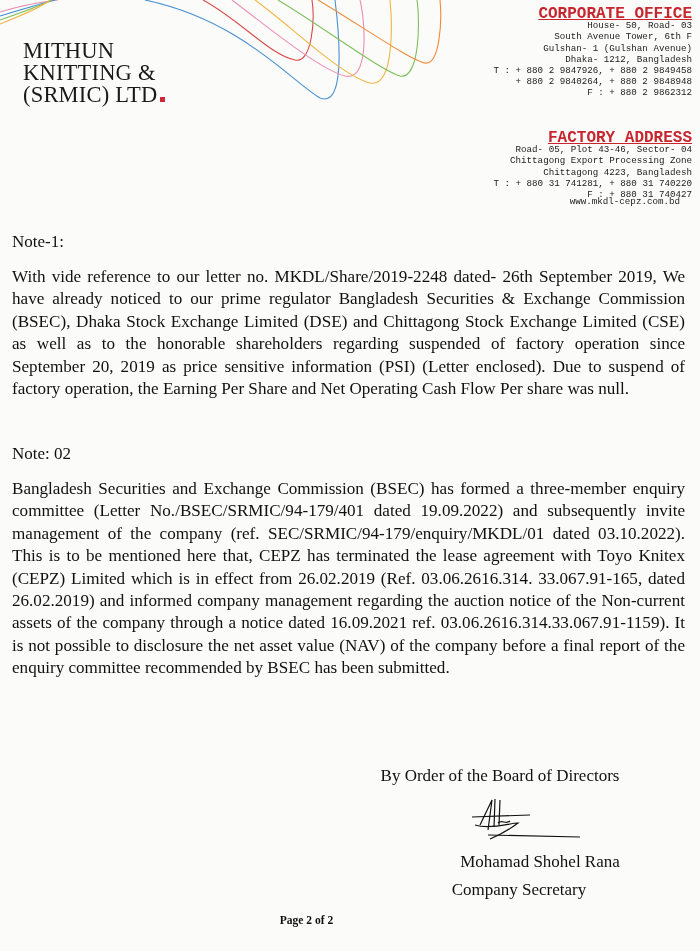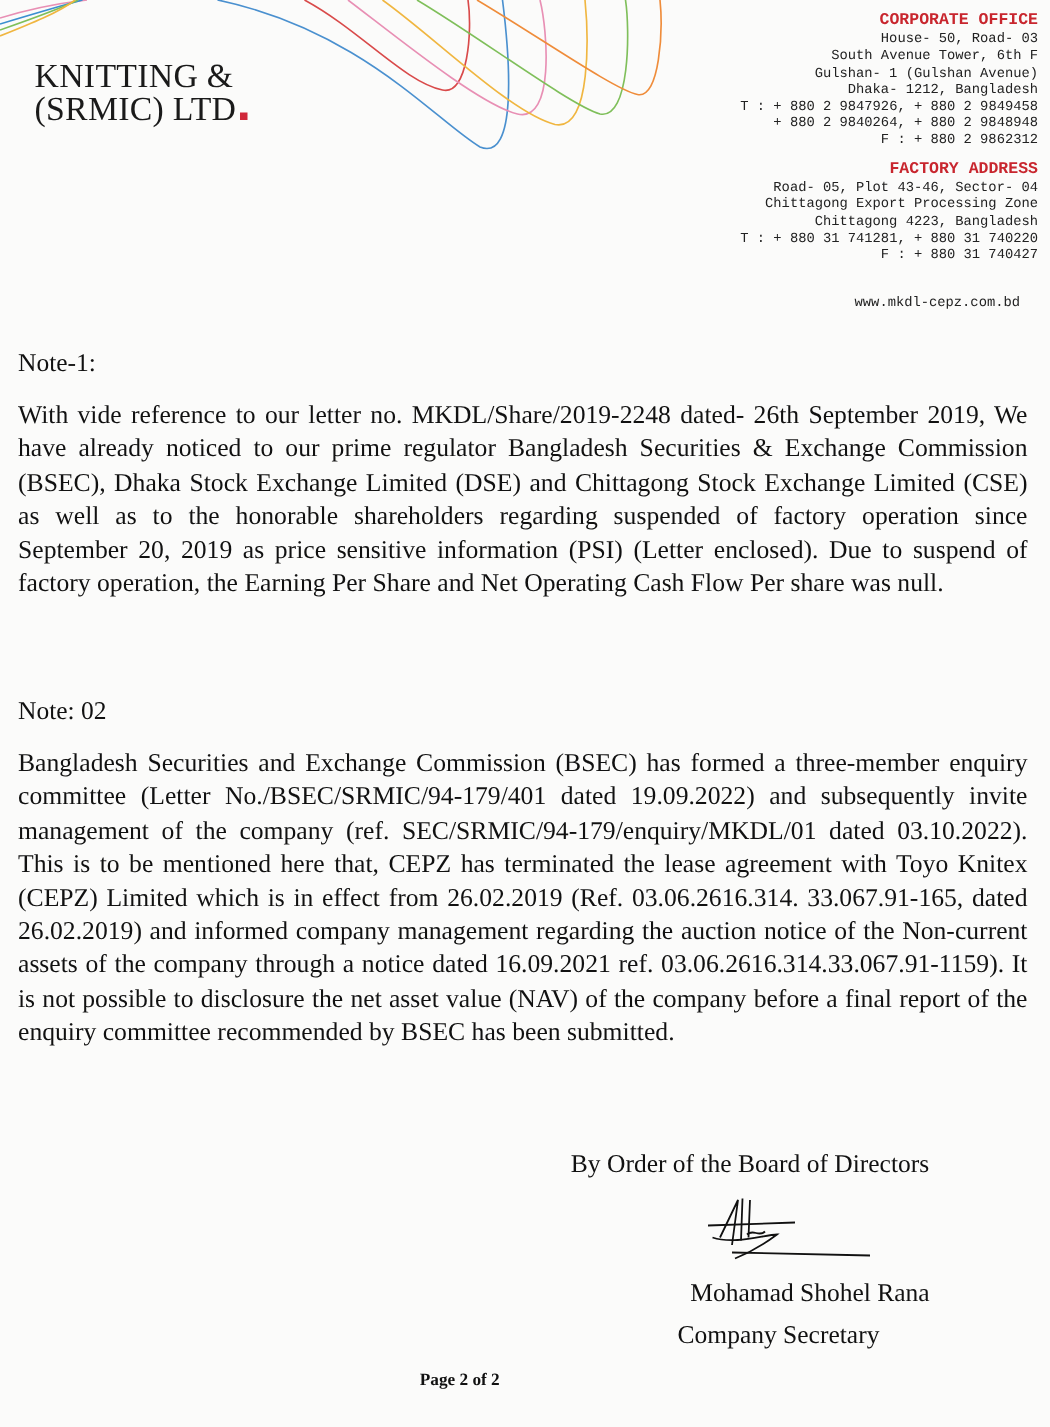--- a/index.html
+++ b/index.html
@@ -1,23 +1,23 @@
 <!DOCTYPE html>
 <html><head>
 <meta charset="utf-8">
 <style>
   html, body { margin:0; padding:0; }
   body { width:700px; height:951px; background:#fbfbfa; position:relative; overflow:hidden; font-family:"Liberation Serif", serif; color:#111; }
   .deco { position:absolute; left:0; top:0; width:700px; height:110px; }
   .logo { position:absolute; left:23px; top:40px; font-family:"Liberation Serif", serif; font-size:22.5px; line-height:22px; color:#1a1a1a; letter-spacing:0.2px; }
   .logo .dot { display:inline-block; width:5px; height:5px; background:#d0273a; margin-left:2px; }
   .addr { position:absolute; right:8px; font-family:"Liberation Mono", monospace; font-size:9.2px; line-height:11.2px; text-align:right; color:#222; }
-  .addr .hd { color:#c8262e; font-weight:bold; font-size:11px; }
+  .addr .hd { color:#c8262e; font-weight:bold; font-size:16px;text-decoration:underline; }
   .corp { top:9px; }
-  .fact { top:108px; }
+  .fact { top:133px; }
   .web { position:absolute; right:20px; top:196px; font-family:"Liberation Mono", monospace; font-size:9.2px; color:#222; }
   .body-wrap { position:absolute; left:12px; width:673px; }
   .note-title { font-weight:normal; font-size:17px; }
   .para { font-size:17.1px; line-height:22.4px; text-align:justify; }
   .sign { position:absolute; text-align:center; font-size:17px; }
   .footer { position:absolute; left:0; width:613px; top:914px; text-align:center; font-weight:bold; font-size:11.5px; }
 </style>
 </head>
 <body>
 
@@ -30,20 +30,21 @@
     <path d="M145,0 C240,20 290,80 320,98 C345,108 340,40 335,0" stroke="#4a90cf"></path>
     <path d="M203,0 C240,20 270,55 295,60 C312,64 315,20 312,0" stroke="#d94a4a"></path>
     <path d="M232,0 C265,25 320,70 345,76 C370,82 365,20 360,0" stroke="#e88fb4"></path>
     <path d="M255,0 C290,25 340,75 370,83 C395,88 392,20 390,0" stroke="#f0b640"></path>
     <path d="M278,0 C320,25 380,70 400,76 C420,80 420,20 417,0" stroke="#7fbf5a"></path>
     <path d="M318,0 C360,25 410,60 425,63 C440,66 442,20 440,0" stroke="#ef8c3a"></path>
   </g>
 </svg>
 
 <div class="logo">
+  <div>MITHUN</div>
   <div>KNITTING &amp;</div>
   <div><span>(SRMIC) LTD</span><span class="dot"></span></div>
 </div>
 
 <div class="addr corp">
   <div class="hd">CORPORATE OFFICE</div>
   <div>House- 50, Road- 03</div>
   <div>South Avenue Tower, 6th F</div>
   <div>Gulshan- 1 (Gulshan Avenue)</div>
   <div>Dhaka- 1212, Bangladesh</div>
@@ -61,21 +62,21 @@
   <div>F : + 880 31 740427</div>
 </div>
 
 <div class="web">www.mkdl-cepz.com.bd</div>
 
 <div class="body-wrap" style="top:232px;">
   <div class="note-title">Note-1:</div>
   <div class="para" style="margin-top:14px;">With vide reference to our letter no. MKDL/Share/2019-2248 dated- 26th September 2019, We have already noticed to our prime regulator Bangladesh Securities &amp; Exchange Commission (BSEC), Dhaka Stock Exchange Limited (DSE) and Chittagong Stock Exchange Limited (CSE) as well as to the honorable shareholders regarding suspended of factory operation since  September 20, 2019 as price sensitive information (PSI) (Letter enclosed). Due to suspend of factory operation, the Earning Per Share and Net Operating Cash Flow Per share was null.</div>
 </div>
 
-<div class="body-wrap" style="top:444px;margin-top:20px;">
+<div class="body-wrap" style="top:444px;">
   <div class="note-title">Note: 02</div>
   <div class="para" style="margin-top:14px;">Bangladesh Securities and Exchange Commission (BSEC) has formed a three-member enquiry committee (Letter No./BSEC/SRMIC/94-179/401 dated 19.09.2022) and subsequently invite management of the company (ref. SEC/SRMIC/94-179/enquiry/MKDL/01 dated 03.10.2022). This is to be mentioned here that, CEPZ has terminated the lease agreement with Toyo Knitex (CEPZ) Limited which is in effect from 26.02.2019 (Ref. 03.06.2616.314. 33.067.91-165, dated 26.02.2019) and informed company management regarding the auction notice of the Non-current assets of the company through a notice dated 16.09.2021  ref. 03.06.2616.314.33.067.91-1159). It is not possible to disclosure the net asset value (NAV) of the company before a final report of the enquiry committee recommended by BSEC has been submitted.</div>
 </div>
 
 <div class="sign" style="left:340px; width:320px; top:766px;">By Order of the Board of Directors</div>
 
 <svg style="position:absolute; left:470px; top:795px; width:120px; height:45px;" viewBox="0 0 120 45">
   <g fill="none" stroke="#111" stroke-width="1.2">
     <path d="M10,30 L22,5 L18,35 M25,4 L24,32 M30,5 L29,30"></path>
     <path d="M2,22 L60,20"></path>

